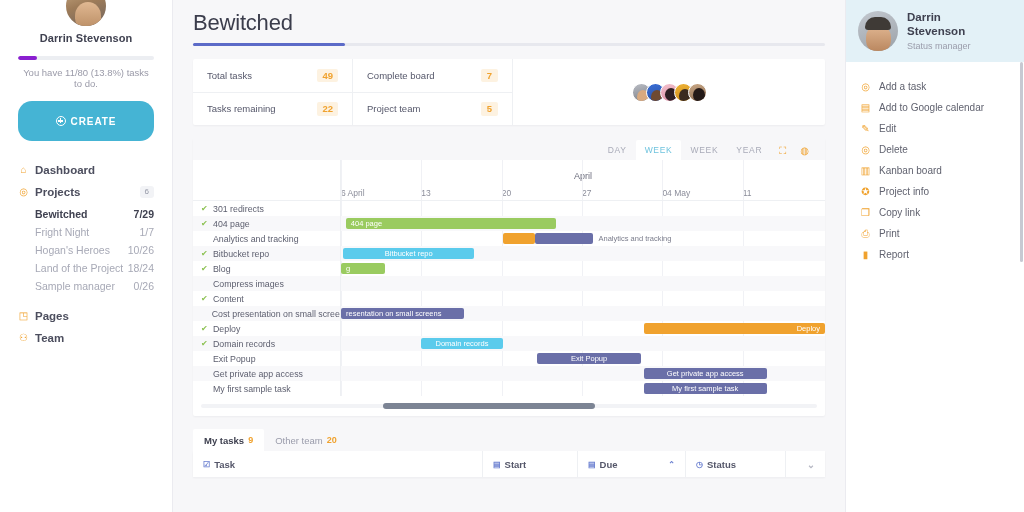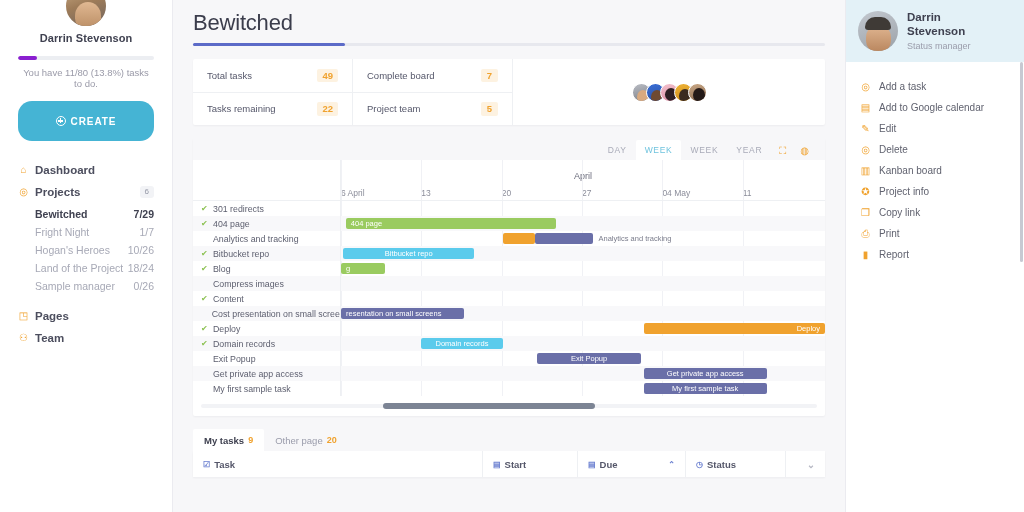--- a/index.html
+++ b/index.html
@@ -497,21 +497,21 @@
       </div>
     </section>
 
     <section class="btm">
       <div class="btm-tabs">
         <div class="btm-tab active">
           <span>My tasks</span>
           <span class="cnt">9</span>
         </div>
         <div class="btm-tab">
-          <span>Other page</span>
+          <span>Other team</span>
           <span class="cnt">20</span>
         </div>
       </div>
       <div class="tbl">
         <div class="th c1">
           <span class="i">☑</span>
           <span>Task</span>
         </div>
         <div class="th c2">
           <span class="i">▤</span>

